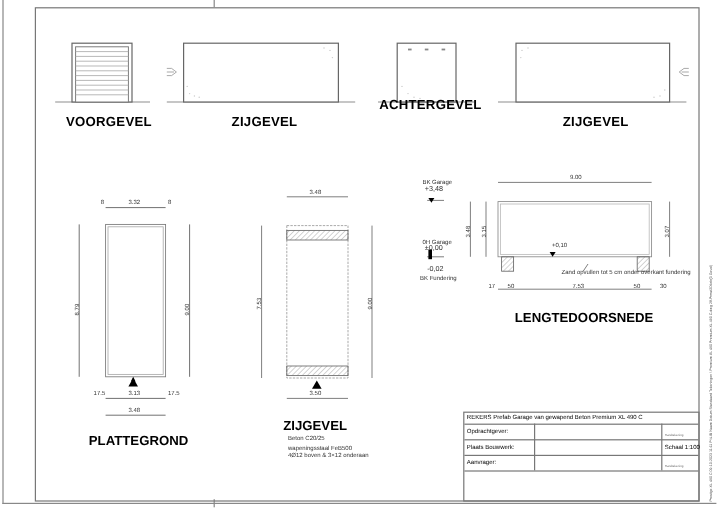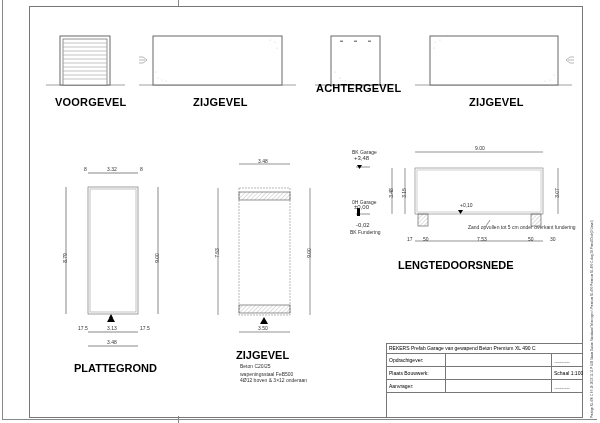--- a/index.html
+++ b/index.html
@@ -171,21 +171,21 @@
 <div class="dim" style="left:386px;top:190px;transform:rotate(-90deg)">3.48</div>
 <div class="dim" style="left:399px;top:190px;transform:rotate(-90deg)">3.15</div>
 <div class="dim" style="left:552px;top:190px;transform:rotate(-90deg)">3.07</div>
 <div class="dim" style="left:460px;top:202px">+0,10</div>
 <div class="dim" style="left:468px;top:224px">Zand opvullen tot 5 cm onder overkant fundering</div>
 <div class="dim" style="left:407px;top:236px">17</div>
 <div class="dim" style="left:423px;top:236px">50</div>
 <div class="dim" style="left:477px;top:236px">7.53</div>
 <div class="dim" style="left:528px;top:236px">50</div>
 <div class="dim" style="left:550px;top:236px">30</div>
-<div class="plan-title" style="left:398px;top:259px">LENGTEDOORSNEDE</div>
+<div class="plan-title" style="left:429px;top:259px">LENGTEDOORSNEDE</div>
 
 <div class="tb">
   <div class="tb-cell" style="left:2px;top:1px">REKERS Prefab Garage van gewapend Beton Premium XL 490 C</div>
   <div class="tb-row" style="top:9px"></div>
   <div class="tb-row" style="top:22px"></div>
   <div class="tb-row" style="top:35px"></div>
   <div class="tb-row" style="top:48px"></div>
   <div class="abs" style="left:58px;top:9px;width:1px;height:39px;background:#777"></div>
   <div class="abs" style="left:164px;top:9px;width:1px;height:39px;background:#777"></div>
   <div class="tb-cell" style="left:2px;top:13px">Opdrachtgever:</div>

